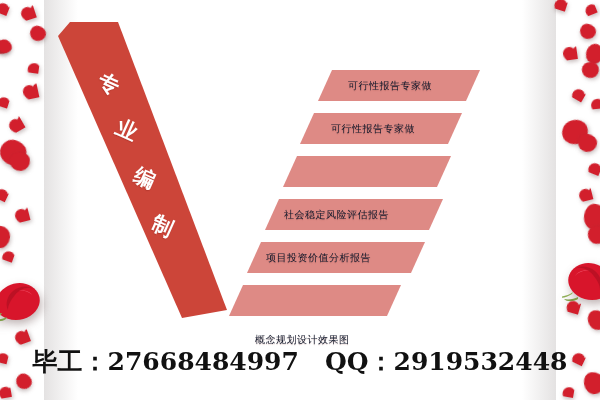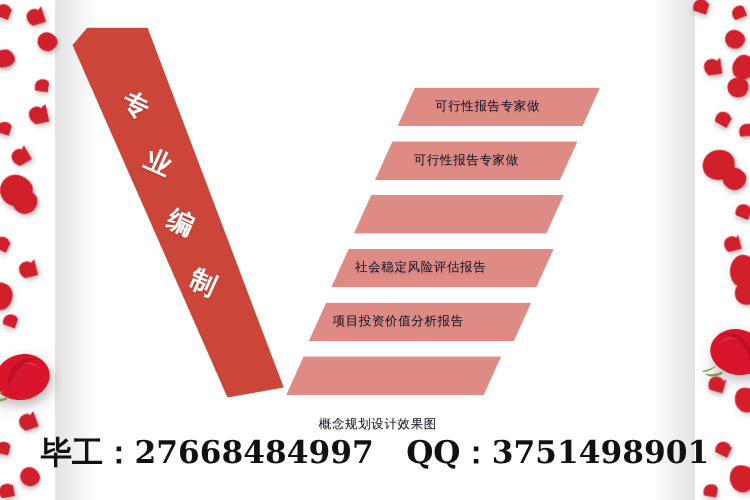--- a/index.html
+++ b/index.html
@@ -309,16 +309,16 @@
     <div class="bar" style="left:247px; top:242px; width:178px;
                 clip-path: polygon(14px 0, 178px 0, 164px 31px, 0 31px);"></div>
     <div class="bar-label" style="left:266px; top:242px;">项目投资价值分析报告</div>
 
     <div class="bar" style="left:229px; top:285px; width:172px;
                 clip-path: polygon(14px 0, 172px 0, 158px 31px, 0 31px);"></div>
     <div class="bar-label" style="left:255px; top:285px;margin-top:39px;">概念规划设计效果图</div>
   </div>
 
   <div class="contact">
-    <span>毕工：</span><span>27668484997</span><span class="gap"></span><span>QQ：</span><span>3751498901</span>
+    <span>毕工：</span><span>27668484997</span><span class="gap"></span><span>QQ：</span><span>2919532448</span>
   </div>
 
 </div>
 
 </body></html>

